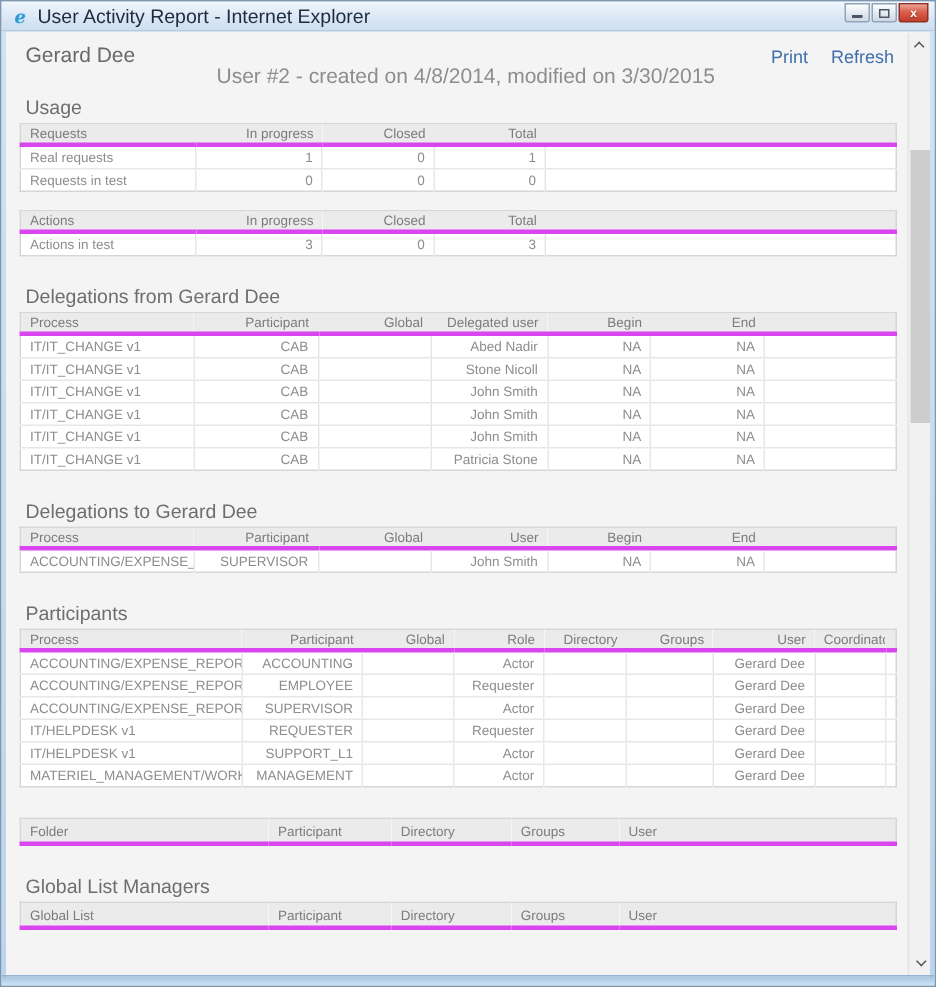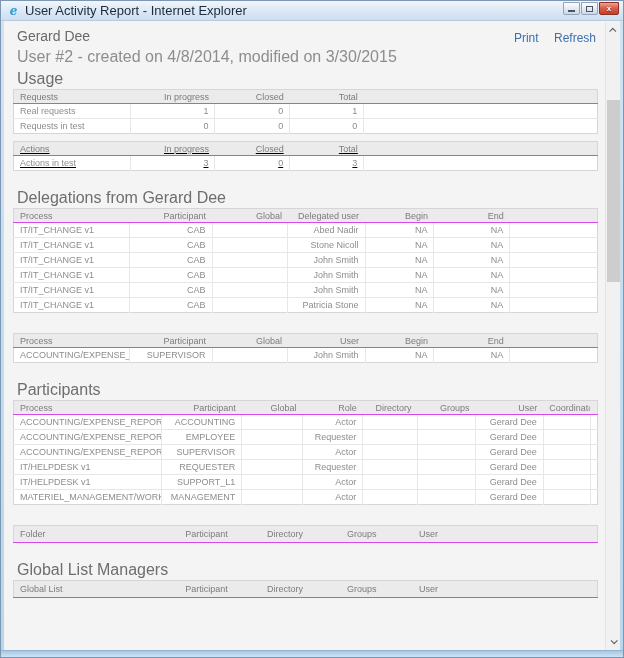--- a/index.html
+++ b/index.html
@@ -29,31 +29,31 @@
   .frame-bottom { position:absolute; left:0; right:0; bottom:0; height:7px; background:linear-gradient(#a9c7e0,#cbe3f6); z-index:6; border-top:1px solid #93b4d2; }
 
   
   .content { position:absolute; top:21px; left:3px; right:3px; bottom:7px; background:#f4f4f4; overflow:hidden; }
   .main { position:absolute; top:0; left:0; right:16px; bottom:0; padding:7px 0 0 9px; }
 
   .page-links { position:absolute; top:9px; right:24px; font-size:12px; }
   .page-links a { color:#3f6fad; text-decoration:none; margin-left:12px; cursor:pointer; }
 
   .user-title { font-size:14px; line-height:15px; color:#696969; margin-left:4px; }
-  .user-meta  { font-size:16px; line-height:12px; color:#8d8d8d; margin-left:4px; margin-top:7px; }
+  .user-meta  { font-size:14px; line-height:12px; color:#8d8d8d; margin-left:4px; margin-top:0;text-align:center; }
 
   .section { margin-top:20px; }
   .section:first-of-type { margin-top:9px; }
-  .section-heading { font-size:16px; line-height:13px; color:#6e6e6e; margin-left:4px; margin-bottom:4px; }
+  .section-heading { font-size:13px; line-height:13px; color:#6e6e6e; margin-left:4px; margin-bottom:4px; }
 
   table.tbl { width:585px; table-layout:fixed; border-collapse:collapse; background:#fff;
     border:1px solid #d6d6d6; margin-top:2px; }
-  table.tbl + table.tbl { margin-top:7px;text-decoration:underline; }
+  table.tbl + table.tbl { margin-top:12px; }
   .tbl th { background:#ebebeb; font-weight:normal; font-size:9px; color:#7c7c7c;
-    height:14px; padding:0 6px; white-space:nowrap; overflow:hidden; border-bottom:1px solid #d946ef; }
+    height:14px; padding:0 6px; white-space:nowrap; overflow:hidden; border-bottom:3px solid #d946ef; }
   .tbl.empty th { height:17px; }
   .tbl td { font-size:9px; color:#8d8d8d; height:15px; line-height:14px; padding:0 6px;
     white-space:nowrap; overflow:hidden; background:#fff;
     border-top:1px solid #e7e7e7; border-left:1px solid #e7e7e7; }
   .tbl td:first-child { border-left:none; }
   .al-left  { text-align:left; }
   .al-right { text-align:right; }
 
   
   .scrollbar { position:absolute; top:0; right:0; bottom:0; width:15px; background:#f1f1f1; border-left:1px solid #e4e4e4; }
@@ -234,20 +234,21 @@
                   <td class="al-right"></td>
                   <td class="al-right">Patricia Stone</td>
                   <td class="al-right">NA</td>
                   <td class="al-right">NA</td>
                   <td class="al-left"></td>
                 </tr>
               </tbody>
             </table>
           </div>
           <div class="section">
+            <div class="section-heading">Delegations to Gerard Dee</div>
             <table class="tbl">
               <colgroup>
                 <col style="width: 19.8%;">
                 <col style="width: 14.2%;">
                 <col style="width: 13%;">
                 <col style="width: 13.2%;">
                 <col style="width: 11.8%;">
                 <col style="width: 13%;">
                 <col style="width: 15%;">
               </colgroup>

